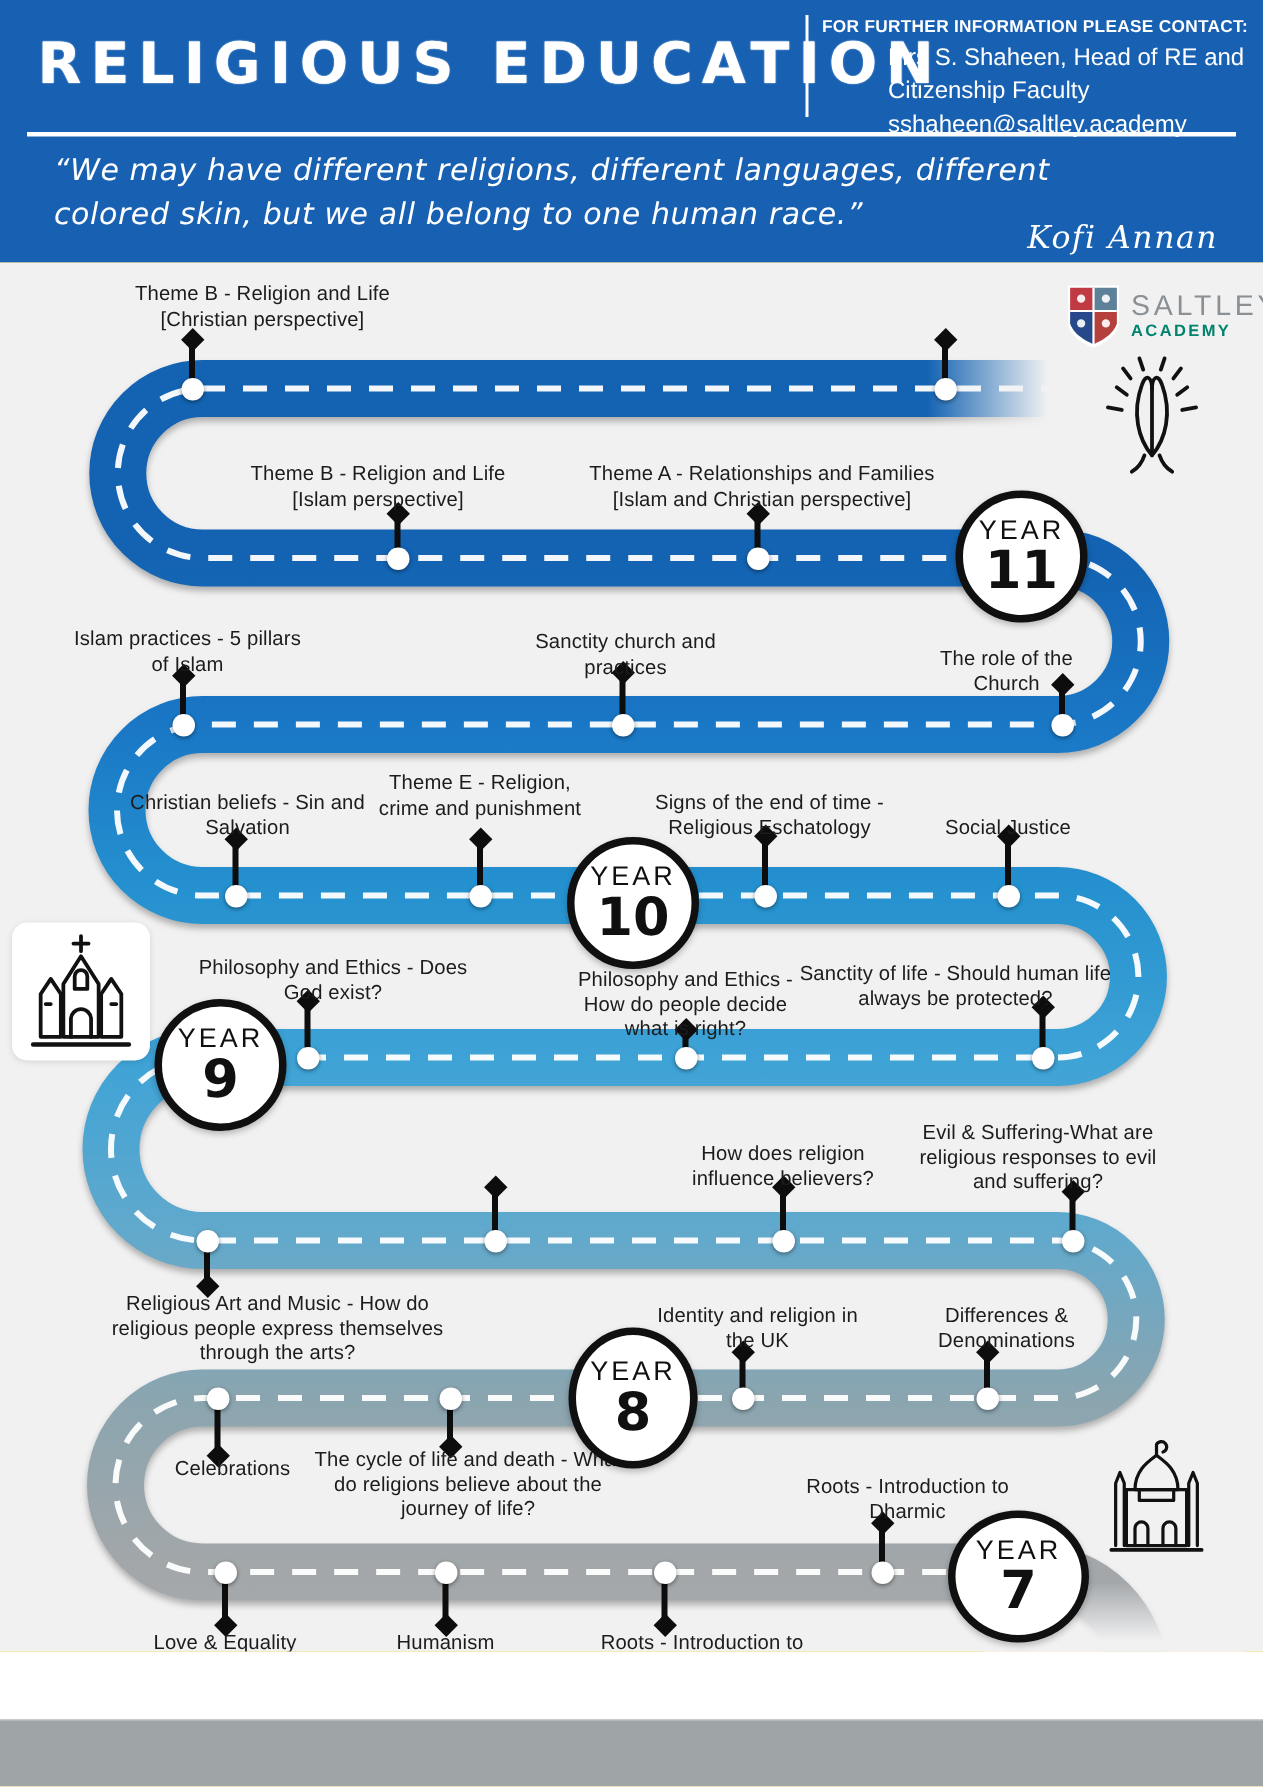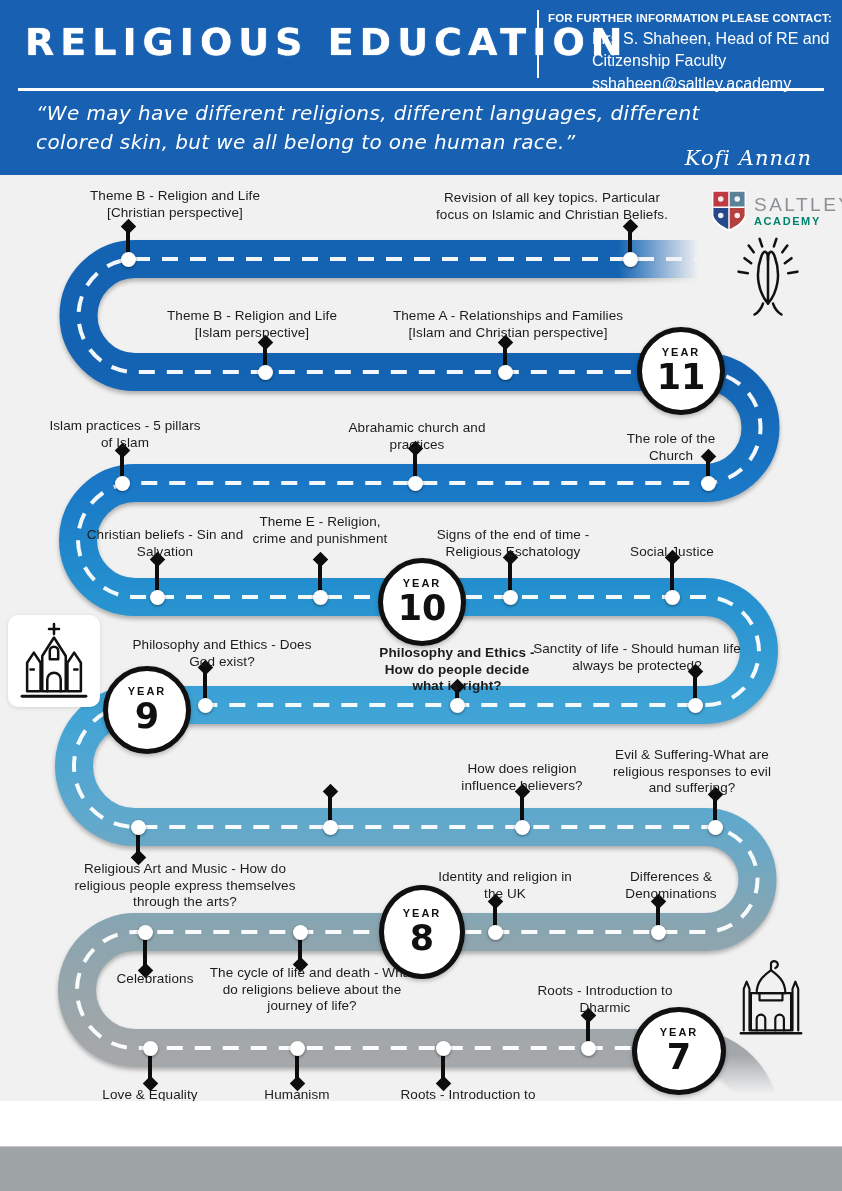--- a/index.html
+++ b/index.html
@@ -53,21 +53,21 @@
   .pin.up .stem{bottom:0;height:var(--h);}
   .pin.up .diamond{top:calc(-1 * var(--h) - 8px);}
   .pin.down .stem{top:0;height:var(--h);}
   .pin.down .diamond{top:calc(var(--h) - 3px);}
   
   .badge{
     position:absolute;background:#ffffff;border:5px solid #101010;border-radius:50%;
     display:flex;flex-direction:column;align-items:center;justify-content:center;
     z-index:5;box-shadow:0 2px 4px rgba(0,0,0,.25);
   }
-  .badge .y-word{font-size:11px;font-weight:700;letter-spacing:2px;color:#101010;line-height:1;}
+  .badge .y-word{font-size:18px;font-weight:400;letter-spacing:2px;color:#101010;line-height:1;}
   .badge .y-num{font-size:35px;font-weight:800;color:#101010;line-height:1;margin-top:2px;font-family:"DejaVu Sans",sans-serif;}
   
   .logo{position:absolute;left:710px;top:14px;display:flex;align-items:center;gap:6px;}
   .logo-text .l-name{font-size:19px;color:#8a9094;letter-spacing:2.5px;font-weight:500;line-height:1;}
   .logo-text .l-sub{font-size:11px;color:#00836c;letter-spacing:1.6px;font-weight:800;line-height:1;margin-top:2px;}
   .line-icon{position:absolute;}
   .church-card{position:absolute;left:8px;top:440px;width:92px;height:92px;background:#fff;border-radius:10px;box-shadow:0 1px 4px rgba(0,0,0,.12);}
   
   .band-white{position:absolute;left:0;top:1101px;width:842px;height:45px;background:#ffffff;}
   .band-gray{position:absolute;left:0;top:1146px;width:842px;height:45px;background:#9fa4a7;border-top:1px solid #c9cccd;}
@@ -315,32 +315,31 @@
         <span class="diamond"></span>
         <span class="dot"></span>
       </div>
     <div class="pin up" style="left:588px;top:873px;--h:30px">
         <span class="stem"></span>
         <span class="diamond"></span>
         <span class="dot"></span>
       </div>
 
     <div class="topic" style="left:175px;top:13px;width:190px;">Theme B -  Religion and Life [Christian perspective]</div>
-    <div class="topic" style="left:552px;top:15px;width:235px;">Revision of all key topics. Particular focus on Islamic and Christian Beliefs.</div>
     <div class="topic" style="left:252px;top:133px;width:175px;">Theme B - Religion and Life [Islam perspective]</div>
     <div class="topic" style="left:508px;top:133px;width:270px;">Theme A -  Relationships and Families [Islam and Christian perspective]</div>
     <div class="topic" style="left:125px;top:243px;width:160px;">Islam practices - 5 pillars of Islam</div>
-    <div class="topic" style="left:417px;top:245px;width:145px;">Abrahamic church and practices</div>
+    <div class="topic" style="left:417px;top:245px;width:145px;">Sanctity church and practices</div>
     <div class="topic" style="left:671px;top:256px;width:115px;">The role of the Church</div>
     <div class="topic" style="left:165px;top:352px;width:165px;">Christian beliefs - Sin and Salvation</div>
     <div class="topic" style="left:320px;top:339px;width:145px;">Theme E - Religion, crime and punishment</div>
     <div class="topic" style="left:513px;top:352px;width:205px;">Signs of the end of time - Religious Eschatology</div>
     <div class="topic" style="left:672px;top:369px;width:120px;">Social Justice</div>
     <div class="topic" style="left:222px;top:462px;width:195px;">Philosophy and Ethics - Does God exist?</div>
-    <div class="topic" style="left:457px;top:470px;width:165px;font-weight:bold;">Philosophy and Ethics - How do people decide what is right?</div>
+    <div class="topic" style="left:457px;top:470px;width:165px;">Philosophy and Ethics - How do people decide what is right?</div>
     <div class="topic" style="left:637px;top:466px;width:245px;">Sanctity of life -  Should human life always be protected?</div>
     <div class="topic" style="left:522px;top:586px;width:155px;">How does religion influence believers?</div>
     <div class="topic" style="left:692px;top:572px;width:165px;">Evil &amp; Suffering-What are religious responses to evil and suffering?</div>
     <div class="topic" style="left:185px;top:686px;width:230px;">Religious Art and Music - How do religious people express themselves through the arts?</div>
     <div class="topic" style="left:155px;top:796px;width:125px;">Celebrations</div>
     <div class="topic" style="left:312px;top:790px;width:215px;">The cycle of life and death - What do religions believe about the journey of life?</div>
     <div class="topic" style="left:505px;top:694px;width:135px;">Identity and religion in the UK</div>
     <div class="topic" style="left:671px;top:694px;width:145px;">Differences &amp; Denominations</div>
     <div class="topic" style="left:150px;top:912px;width:135px;">Love &amp; Equality</div>
     <div class="topic" style="left:297px;top:912px;width:110px;">Humanism</div>

